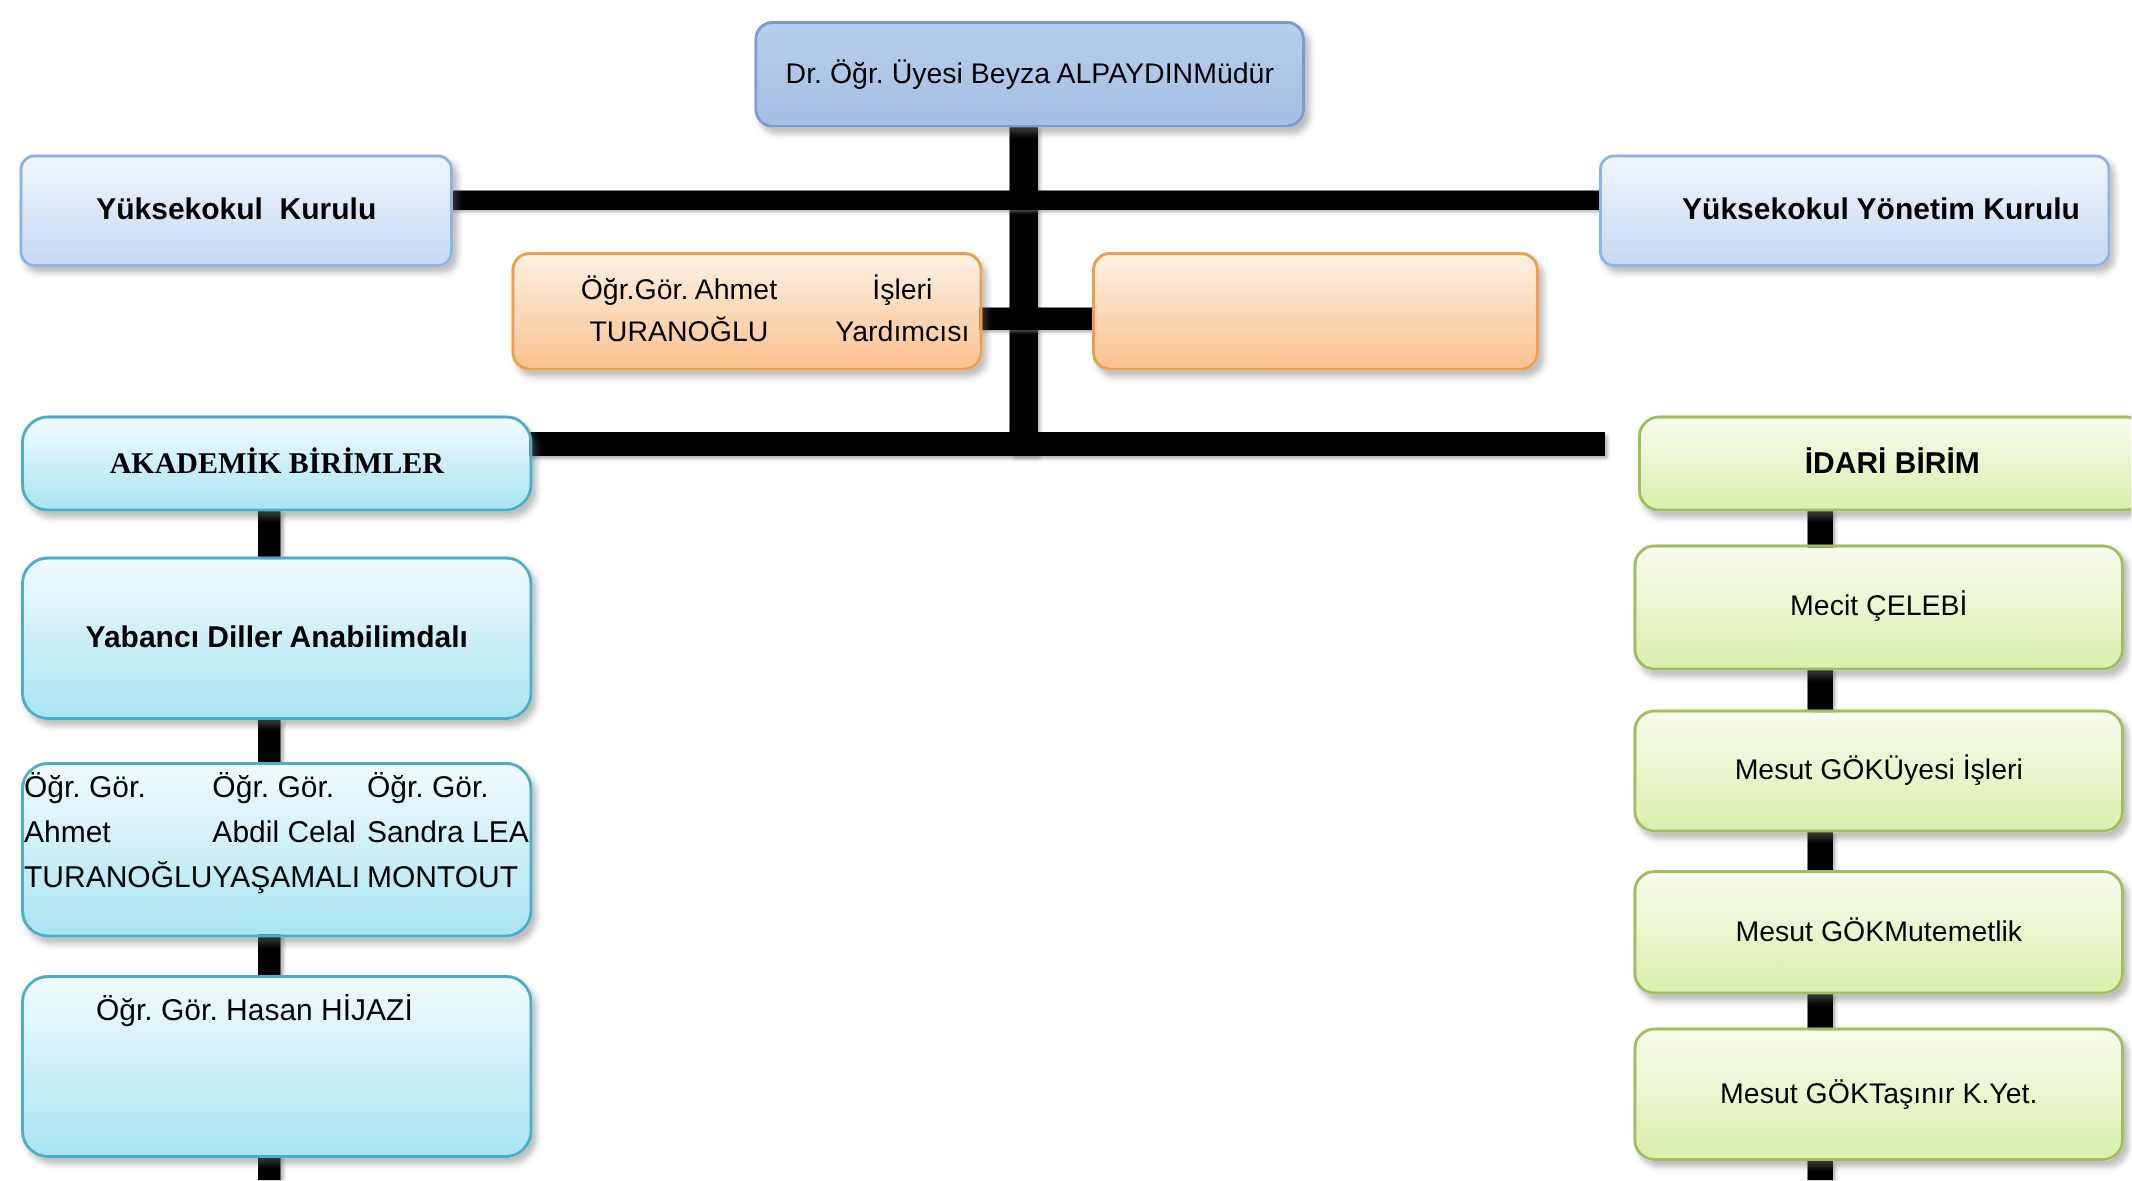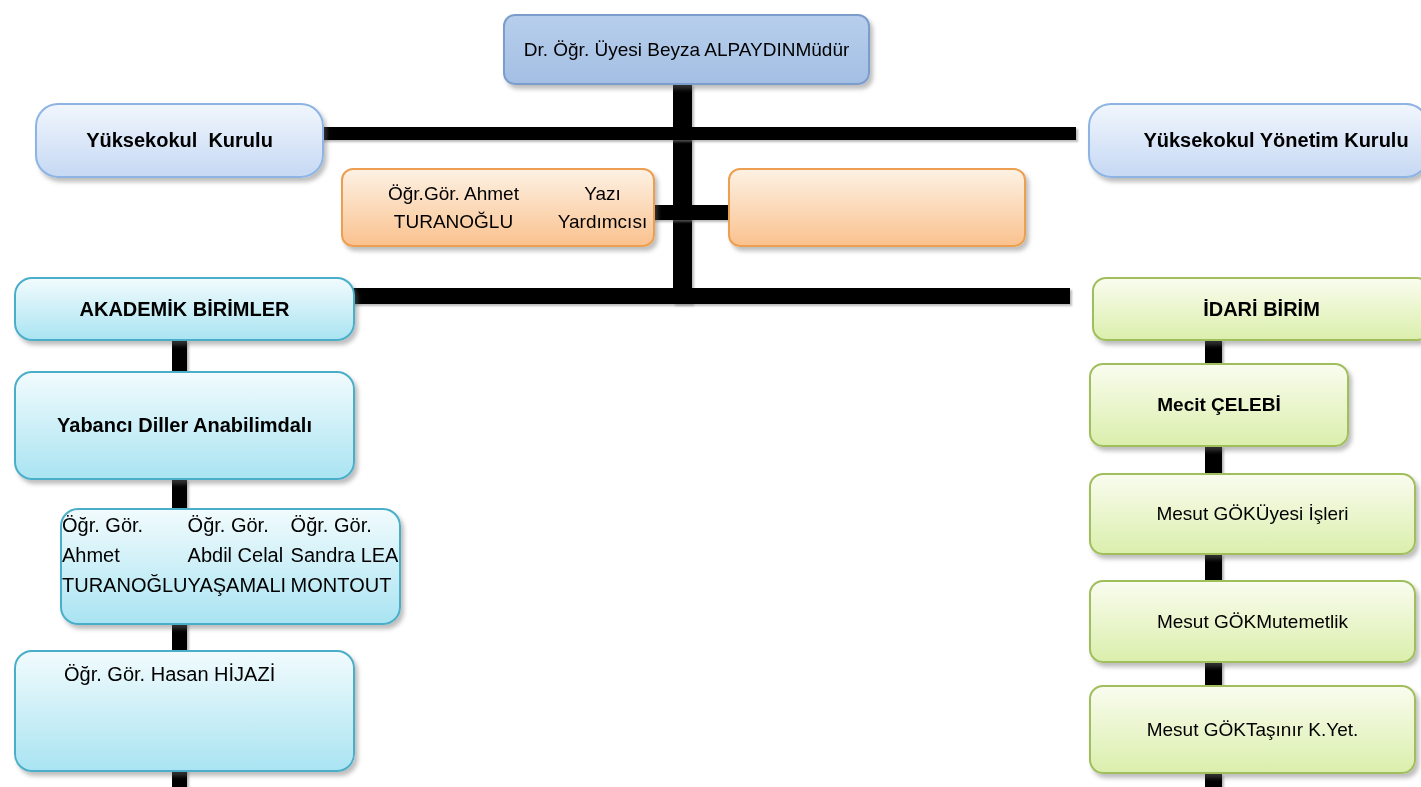--- a/index.html
+++ b/index.html
@@ -20,38 +20,38 @@
     font-size:20px;line-height:1.45;
     box-shadow:3px 4px 4px rgba(110,110,110,0.45);
   }
   .node .line{white-space:pre-wrap;}
   .c-mudur{
     background:linear-gradient(180deg,#B7CFEC 0%,#A4BFE4 100%);
     border:2px solid #7C9DCB;border-radius:12px;font-size:19px;
   }
   .c-blue{
     background:linear-gradient(180deg,#F1F6FD 0%,#C9DBF4 92%);
-    border:2px solid #8EB4E3;border-radius:23px;font-weight:bold;margin-left:22px;
+    border:2px solid #8EB4E3;border-radius:10px;font-weight:bold;
   }
   .c-orange{
     background:linear-gradient(180deg,#FDF1E3 0%,#FAC28F 100%);
     border:2px solid #EC9F51;border-radius:12px;font-size:19px;padding-left:12px;
   }
   .c-cyan{
     background:linear-gradient(180deg,#F1FBFD 0%,#AAE4F2 100%);
     border:2px solid #4BAEC9;border-radius:18px;
   }
   .c-green{
     background:linear-gradient(180deg,#F9FCEE 0%,#DBEFAD 100%);
     border:2px solid #A0BE5C;border-radius:14px;font-size:19px;margin-left:26px;
   }
   .bold{font-weight:bold;}
   .left-align{
     justify-content:center;align-items:flex-start;
-    text-align:left;margin-left:46px;
+    text-align:left;
   }
   .top-left{
     justify-content:flex-start;align-items:flex-start;
     text-align:left;padding:8px 0 0 14px;
   }
   .connector{
     position:absolute;background:#000;
     box-shadow:2px 2px 2px rgba(130,130,130,0.55);
   }
 </style>
@@ -81,46 +81,46 @@
 
   <div class="node c-blue" style="left:13px;top:103px;width:289px;height:75px;">
     <div class="line">Yüksekokul  Kurulu</div>
   </div>
   <div class="node c-blue" style="left:1066px;top:103px;width:341px;height:75px;padding-left:35px;">
     <div class="line">Yüksekokul Yönetim Kurulu</div>
   </div>
 
   <div class="node c-orange" style="left:341px;top:168px;width:314px;height:79px;">
     <div class="line">Öğr.Gör. Ahmet TURANOĞLU</div>
-    <div class="line">Yazı Yardımcısı</div>
+    <div class="line">İşleri Yardımcısı</div>
   </div>
   <div class="node c-orange" style="left:728px;top:168px;width:298px;height:79px;">
     <div class="line"></div>
   </div>
 
-  <div class="node c-cyan bold" style="left:14px;top:277px;width:341px;height:64px;">
+  <div class="node c-cyan bold" style="left:14px;top:277px;width:341px;height:64px;font-family:Liberation Serif, serif;">
     <div class="line">AKADEMİK BİRİMLER</div>
   </div>
   <div class="node c-green bold" style="left:1066px;top:277px;width:339px;height:64px;font-size:20px;">
     <div class="line">İDARİ BİRİM</div>
   </div>
 
   <div class="node c-cyan bold" style="left:14px;top:371px;width:341px;height:109px;">
     <div class="line">Yabancı Diller Anabilimdalı</div>
   </div>
   <div class="node c-cyan left-align" style="left:14px;top:508px;width:341px;height:117px;line-height:1.5;">
     <div class="line">Öğr. Gör. Ahmet TURANOĞLU</div>
     <div class="line">Öğr. Gör. Abdil Celal YAŞAMALI</div>
     <div class="line">Öğr. Gör. Sandra LEA MONTOUT</div>
   </div>
   <div class="node c-cyan top-left" style="left:14px;top:650px;width:341px;height:122px;padding-left:48px;">
     <div class="line">Öğr. Gör. Hasan HİJAZİ</div>
   </div>
 
-  <div class="node c-green" style="left:1063px;top:363px;width:260px;height:84px;line-height:1.55;font-weight:bold;">
+  <div class="node c-green" style="left:1063px;top:363px;width:327px;height:84px;line-height:1.55;">
     <div class="line">Mecit ÇELEBİ</div>
   </div>
   <div class="node c-green" style="left:1063px;top:473px;width:327px;height:82px;line-height:1.55;">
     <div class="line">Mesut GÖK</div>
     <div class="line">Üyesi İşleri</div>
   </div>
   <div class="node c-green" style="left:1063px;top:580px;width:327px;height:83px;line-height:1.55;">
     <div class="line">Mesut GÖK</div>
     <div class="line">Mutemetlik</div>
   </div>

